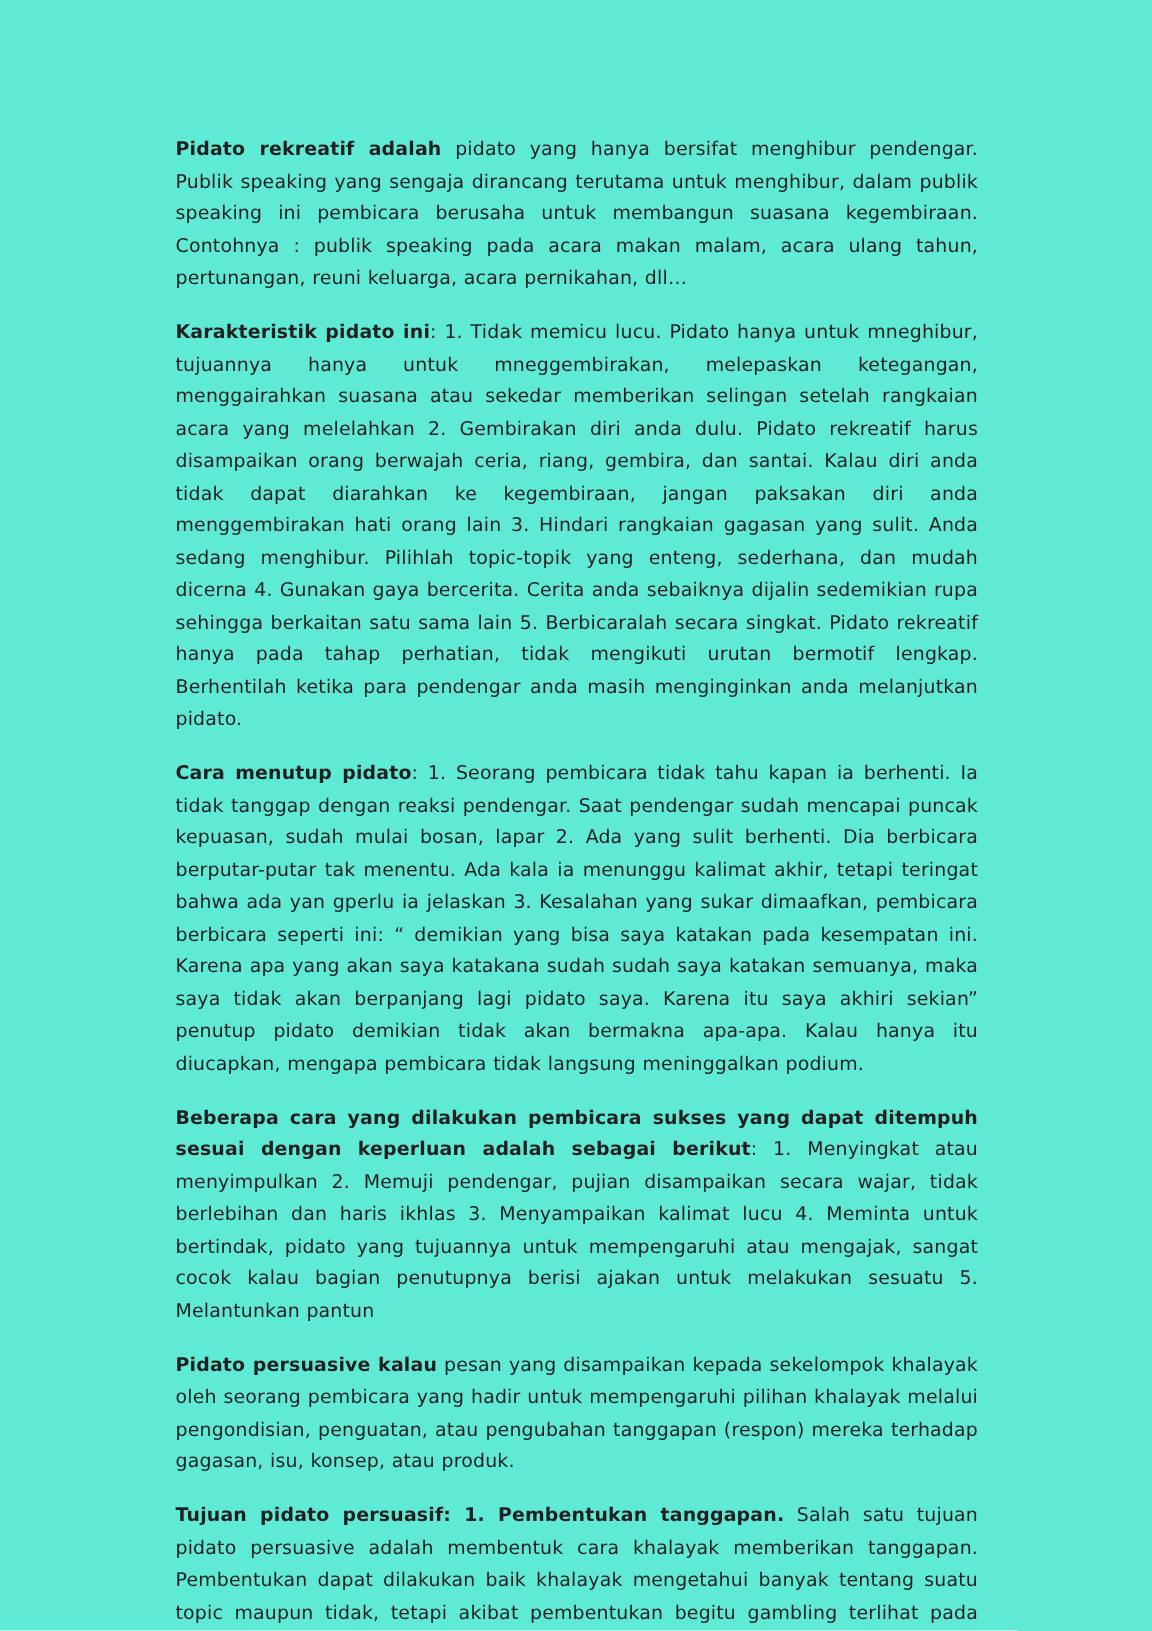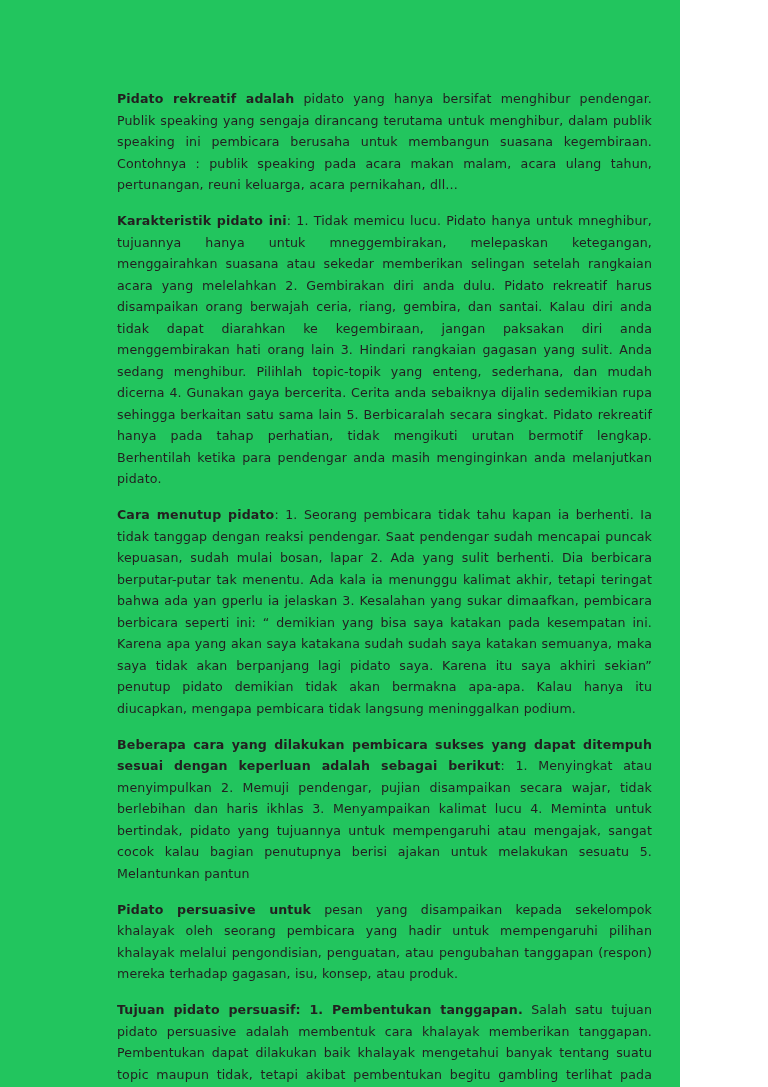--- a/index.html
+++ b/index.html
@@ -7,23 +7,23 @@
     margin: 0;
     padding: 0;
     background: #ffffff;
   }
   body {
     font-family: "DejaVu Sans", sans-serif;
     color: #231f20;
   }
   .page {
     position: relative;
-    width: 680px;
+    width: 768px;
     height: 1087px;
-    background: #22c55e;
+    background: #5eead4;
     overflow: hidden;
     box-sizing: border-box;
   }
   .content {
     position: absolute;
     left: 117px;
     top: 88px;
     width: 535px;
   }
   .para {
@@ -51,18 +51,18 @@
   <div class="content">
 
     <p class="para"><span class="lead">Pidato rekreatif adalah</span><span> pidato yang hanya bersifat menghibur pendengar. Publik speaking yang sengaja dirancang terutama untuk menghibur, dalam publik speaking ini pembicara berusaha untuk membangun suasana kegembiraan.  Contohnya : publik speaking pada acara makan malam, acara ulang tahun, pertunangan, reuni keluarga, acara pernikahan, dll…</span></p>
 
     <p class="para"><span class="lead">Karakteristik pidato ini</span><span>: 1. Tidak memicu lucu. Pidato hanya untuk mneghibur, tujuannya hanya untuk mneggembirakan, melepaskan ketegangan, menggairahkan suasana atau sekedar memberikan selingan setelah rangkaian acara yang melelahkan 2. Gembirakan diri anda dulu. Pidato rekreatif harus disampaikan orang berwajah ceria, riang, gembira, dan santai. Kalau diri anda tidak dapat diarahkan ke kegembiraan, jangan paksakan diri anda menggembirakan hati orang lain 3. Hindari rangkaian gagasan yang sulit. Anda sedang menghibur. Pilihlah topic-topik yang enteng, sederhana, dan mudah dicerna 4. Gunakan gaya bercerita. Cerita anda sebaiknya dijalin sedemikian rupa sehingga berkaitan satu sama lain 5. Berbicaralah secara singkat. Pidato rekreatif hanya pada tahap perhatian, tidak mengikuti urutan bermotif lengkap. Berhentilah ketika para pendengar anda masih menginginkan anda melanjutkan pidato.</span></p>
 
     <p class="para"><span class="lead">Cara menutup pidato</span><span>: 1. Seorang pembicara tidak tahu kapan ia berhenti. Ia tidak tanggap dengan reaksi pendengar. Saat pendengar sudah mencapai puncak kepuasan, sudah mulai bosan, lapar 2. Ada yang sulit berhenti. Dia berbicara berputar-putar tak menentu. Ada kala ia menunggu kalimat akhir, tetapi teringat bahwa ada yan gperlu ia jelaskan 3. Kesalahan yang sukar dimaafkan, pembicara berbicara seperti ini: “ demikian yang bisa saya katakan pada kesempatan ini. Karena apa yang akan saya katakana sudah sudah saya katakan semuanya, maka saya tidak akan berpanjang lagi pidato saya. Karena itu saya akhiri sekian” penutup pidato demikian tidak akan bermakna apa-apa. Kalau hanya itu diucapkan, mengapa pembicara tidak langsung meninggalkan podium.</span></p>
 
     <p class="para"><span class="lead">Beberapa cara yang dilakukan pembicara sukses yang dapat ditempuh sesuai dengan keperluan adalah sebagai berikut</span><span>: 1. Menyingkat atau menyimpulkan 2. Memuji pendengar, pujian disampaikan secara wajar, tidak berlebihan dan haris ikhlas 3. Menyampaikan kalimat lucu 4. Meminta untuk bertindak, pidato yang tujuannya untuk mempengaruhi atau mengajak, sangat cocok kalau bagian penutupnya berisi ajakan untuk melakukan sesuatu 5. Melantunkan pantun</span></p>
 
-    <p class="para"><span class="lead">Pidato persuasive untuk</span><span> pesan yang disampaikan kepada sekelompok khalayak oleh seorang pembicara yang hadir untuk mempengaruhi pilihan khalayak melalui pengondisian, penguatan, atau pengubahan tanggapan (respon) mereka terhadap gagasan, isu, konsep, atau produk.</span></p>
+    <p class="para"><span class="lead">Pidato persuasive kalau</span><span> pesan yang disampaikan kepada sekelompok khalayak oleh seorang pembicara yang hadir untuk mempengaruhi pilihan khalayak melalui pengondisian, penguatan, atau pengubahan tanggapan (respon) mereka terhadap gagasan, isu, konsep, atau produk.</span></p>
 
     <p class="para"><span class="lead">Tujuan pidato persuasif: 1. Pembentukan tanggapan.</span><span> Salah satu tujuan pidato persuasive adalah membentuk cara khalayak memberikan tanggapan. Pembentukan dapat dilakukan baik khalayak mengetahui banyak tentang suatu topic maupun tidak, tetapi akibat pembentukan begitu gambling terlihat pada saat khalayak mengetahui sedikit tentang topil. </span></p>
 
   </div>
 </div>
 
 </body></html>

